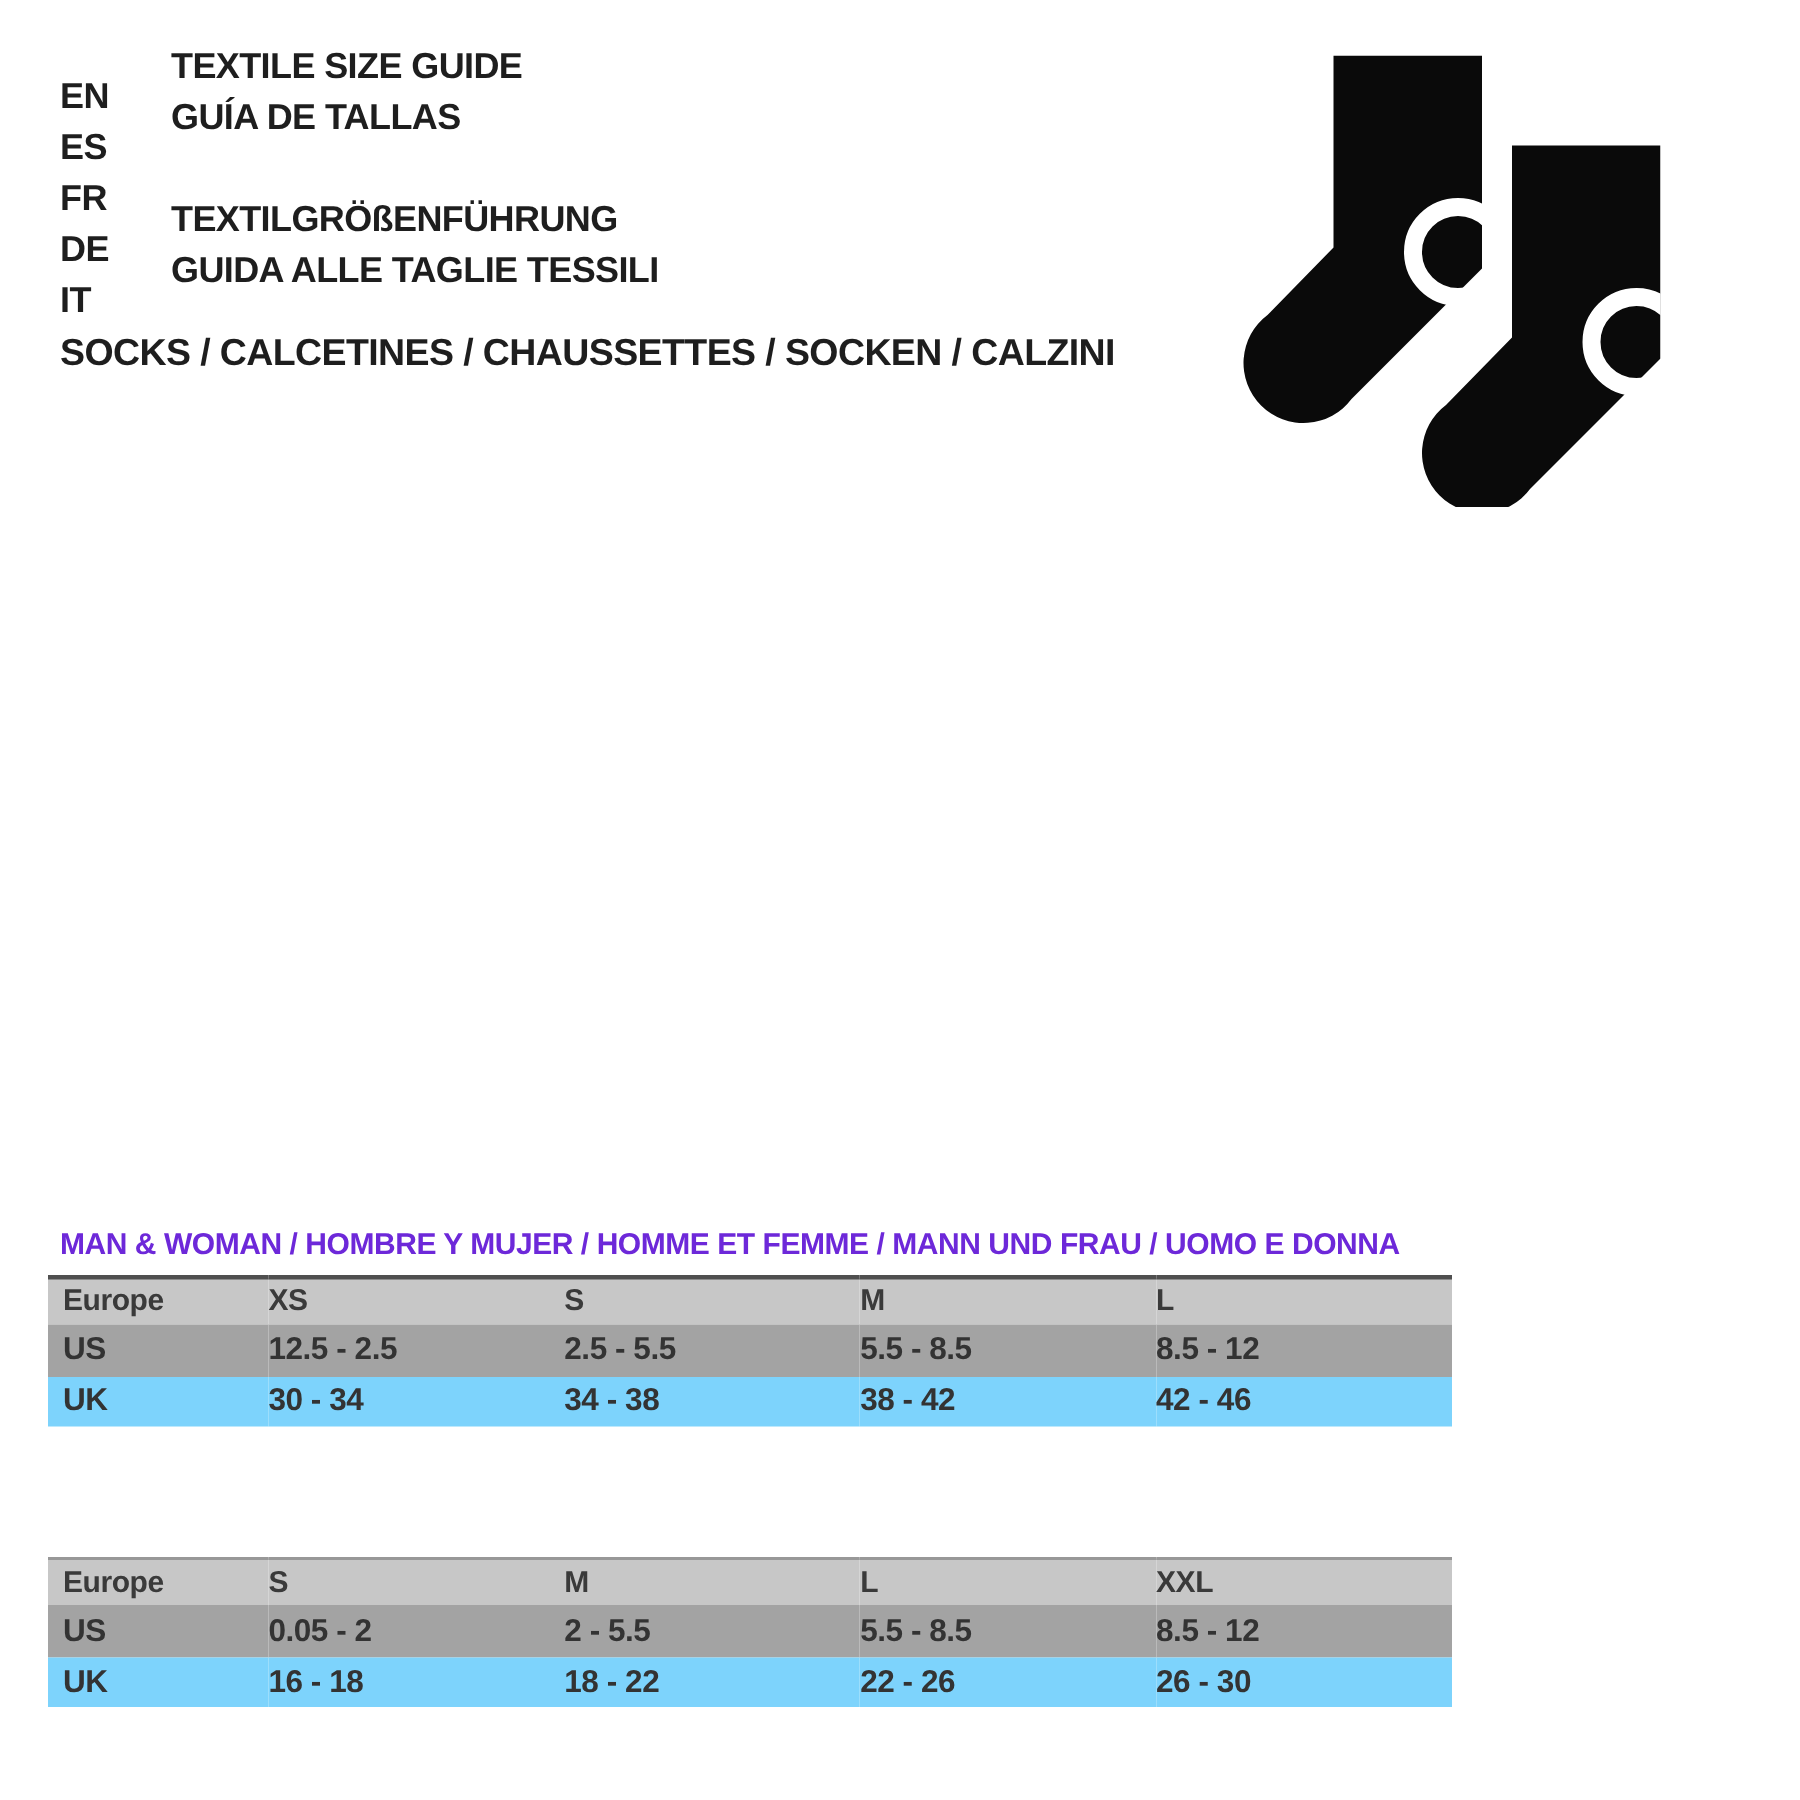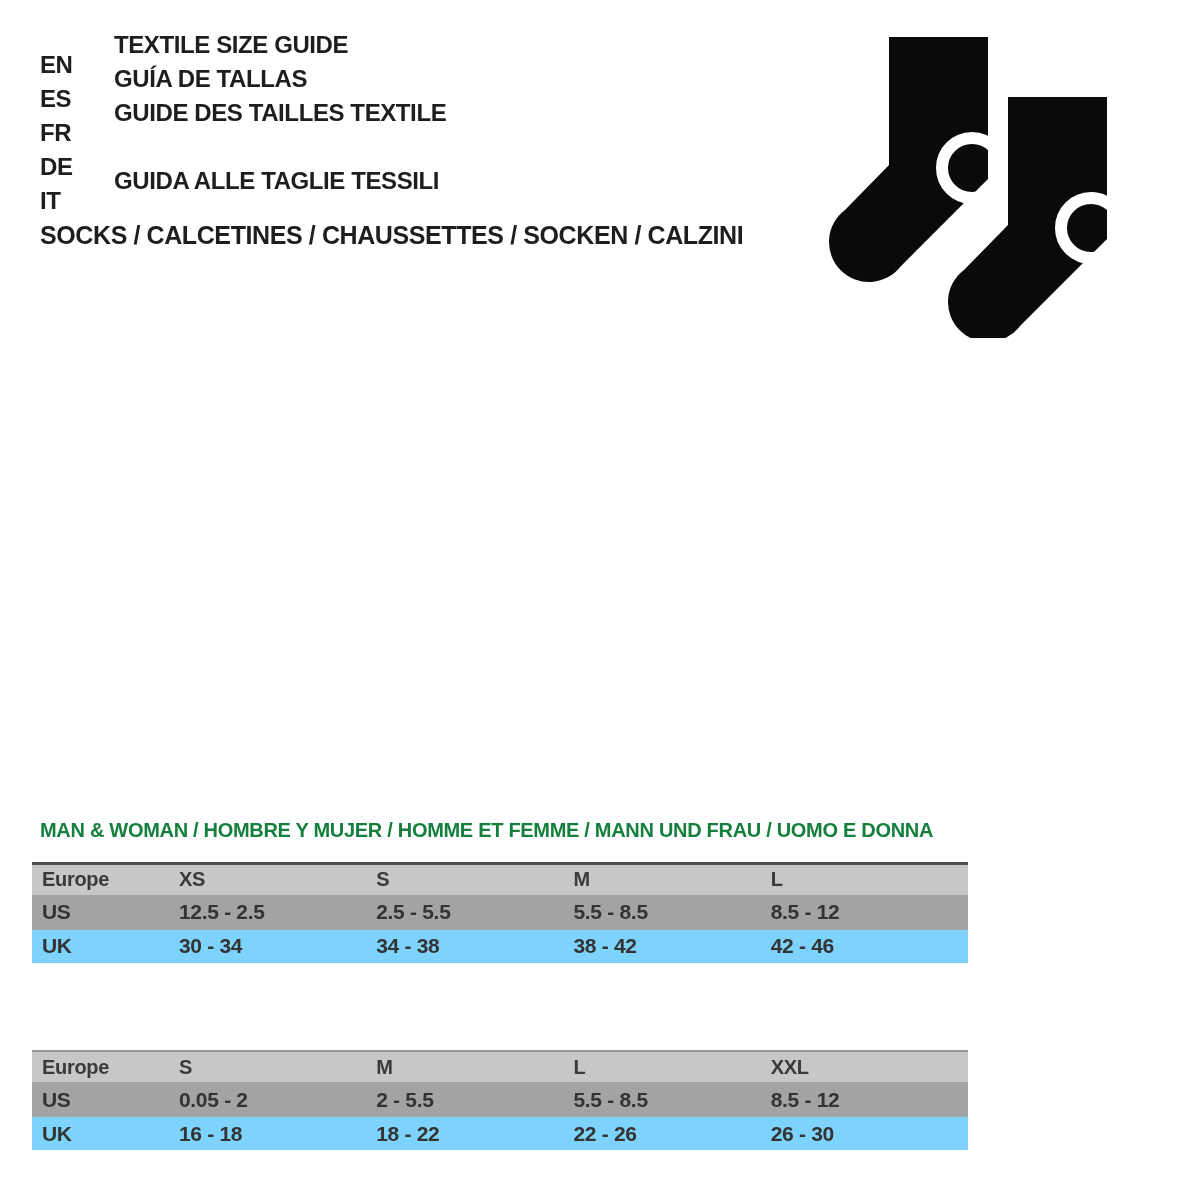--- a/index.html
+++ b/index.html
@@ -18,24 +18,24 @@
   
   .product-line{position:absolute;left:40px;top:221px;font-size:25px;letter-spacing:-0.4px;white-space:nowrap;}
   
   .socks-svg{position:absolute;left:823px;top:37px;}
   
   .size-section{position:absolute;left:32px;width:936px;}
   .section-man-woman{top:818px;}
   .section-children{top:1030px;}
   .size-section h2{
     margin:0 0 0 8px;font-size:20px;line-height:24px;font-weight:700;
-    letter-spacing:-0.3px;color:#15803d;white-space:nowrap;
+    letter-spacing:-0.3px;color:#6d28d9;white-space:nowrap;
   }
   .size-section table{
-    border-collapse:collapse;width:100%;margin-top:20px;table-layout:fixed;
+    border-collapse:collapse;width:100%;margin-top:8px;table-layout:fixed;
   }
   tr.head-row{background:#c7c7c7;height:31px;}
   .section-man-woman tr.head-row{border-top:3px solid #4f4f4f;}
   .section-children tr.head-row{border-top:2px solid #989898;}
   th,td{
     font-size:21px;font-weight:700;color:#333333;text-align:left;
     padding:0;letter-spacing:-0.3px;vertical-align:middle;white-space:nowrap;
   }
   tr.head-row th{font-size:20px;color:#3a3a3a;}
   th.first-col,td.first-col{text-align:left;padding-left:10px;}
@@ -51,24 +51,24 @@
     <div class="lang-row">
       <span class="lang-code">EN</span>
       <span class="lang-label">TEXTILE SIZE GUIDE</span>
     </div>
     <div class="lang-row">
       <span class="lang-code">ES</span>
       <span class="lang-label">GUÍA DE TALLAS</span>
     </div>
     <div class="lang-row">
       <span class="lang-code">FR</span>
-      <span class="lang-label">GUIDE DES TAILLES TEXTILE</span>
     </div>
     <div class="lang-row">
       <span class="lang-code">DE</span>
+      <span class="lang-label">TEXTILGRÖßENFÜHRUNG</span>
     </div>
     <div class="lang-row">
       <span class="lang-code">IT</span>
       <span class="lang-label">GUIDA ALLE TAGLIE TESSILI</span>
     </div>
   </div>
 
   <div class="product-line">SOCKS / CALCETINES / CHAUSSETTES / SOCKEN / CALZINI</div>
 
   <svg class="socks-svg" width="284" height="301" viewBox="0 0 284 301" aria-hidden="true">

